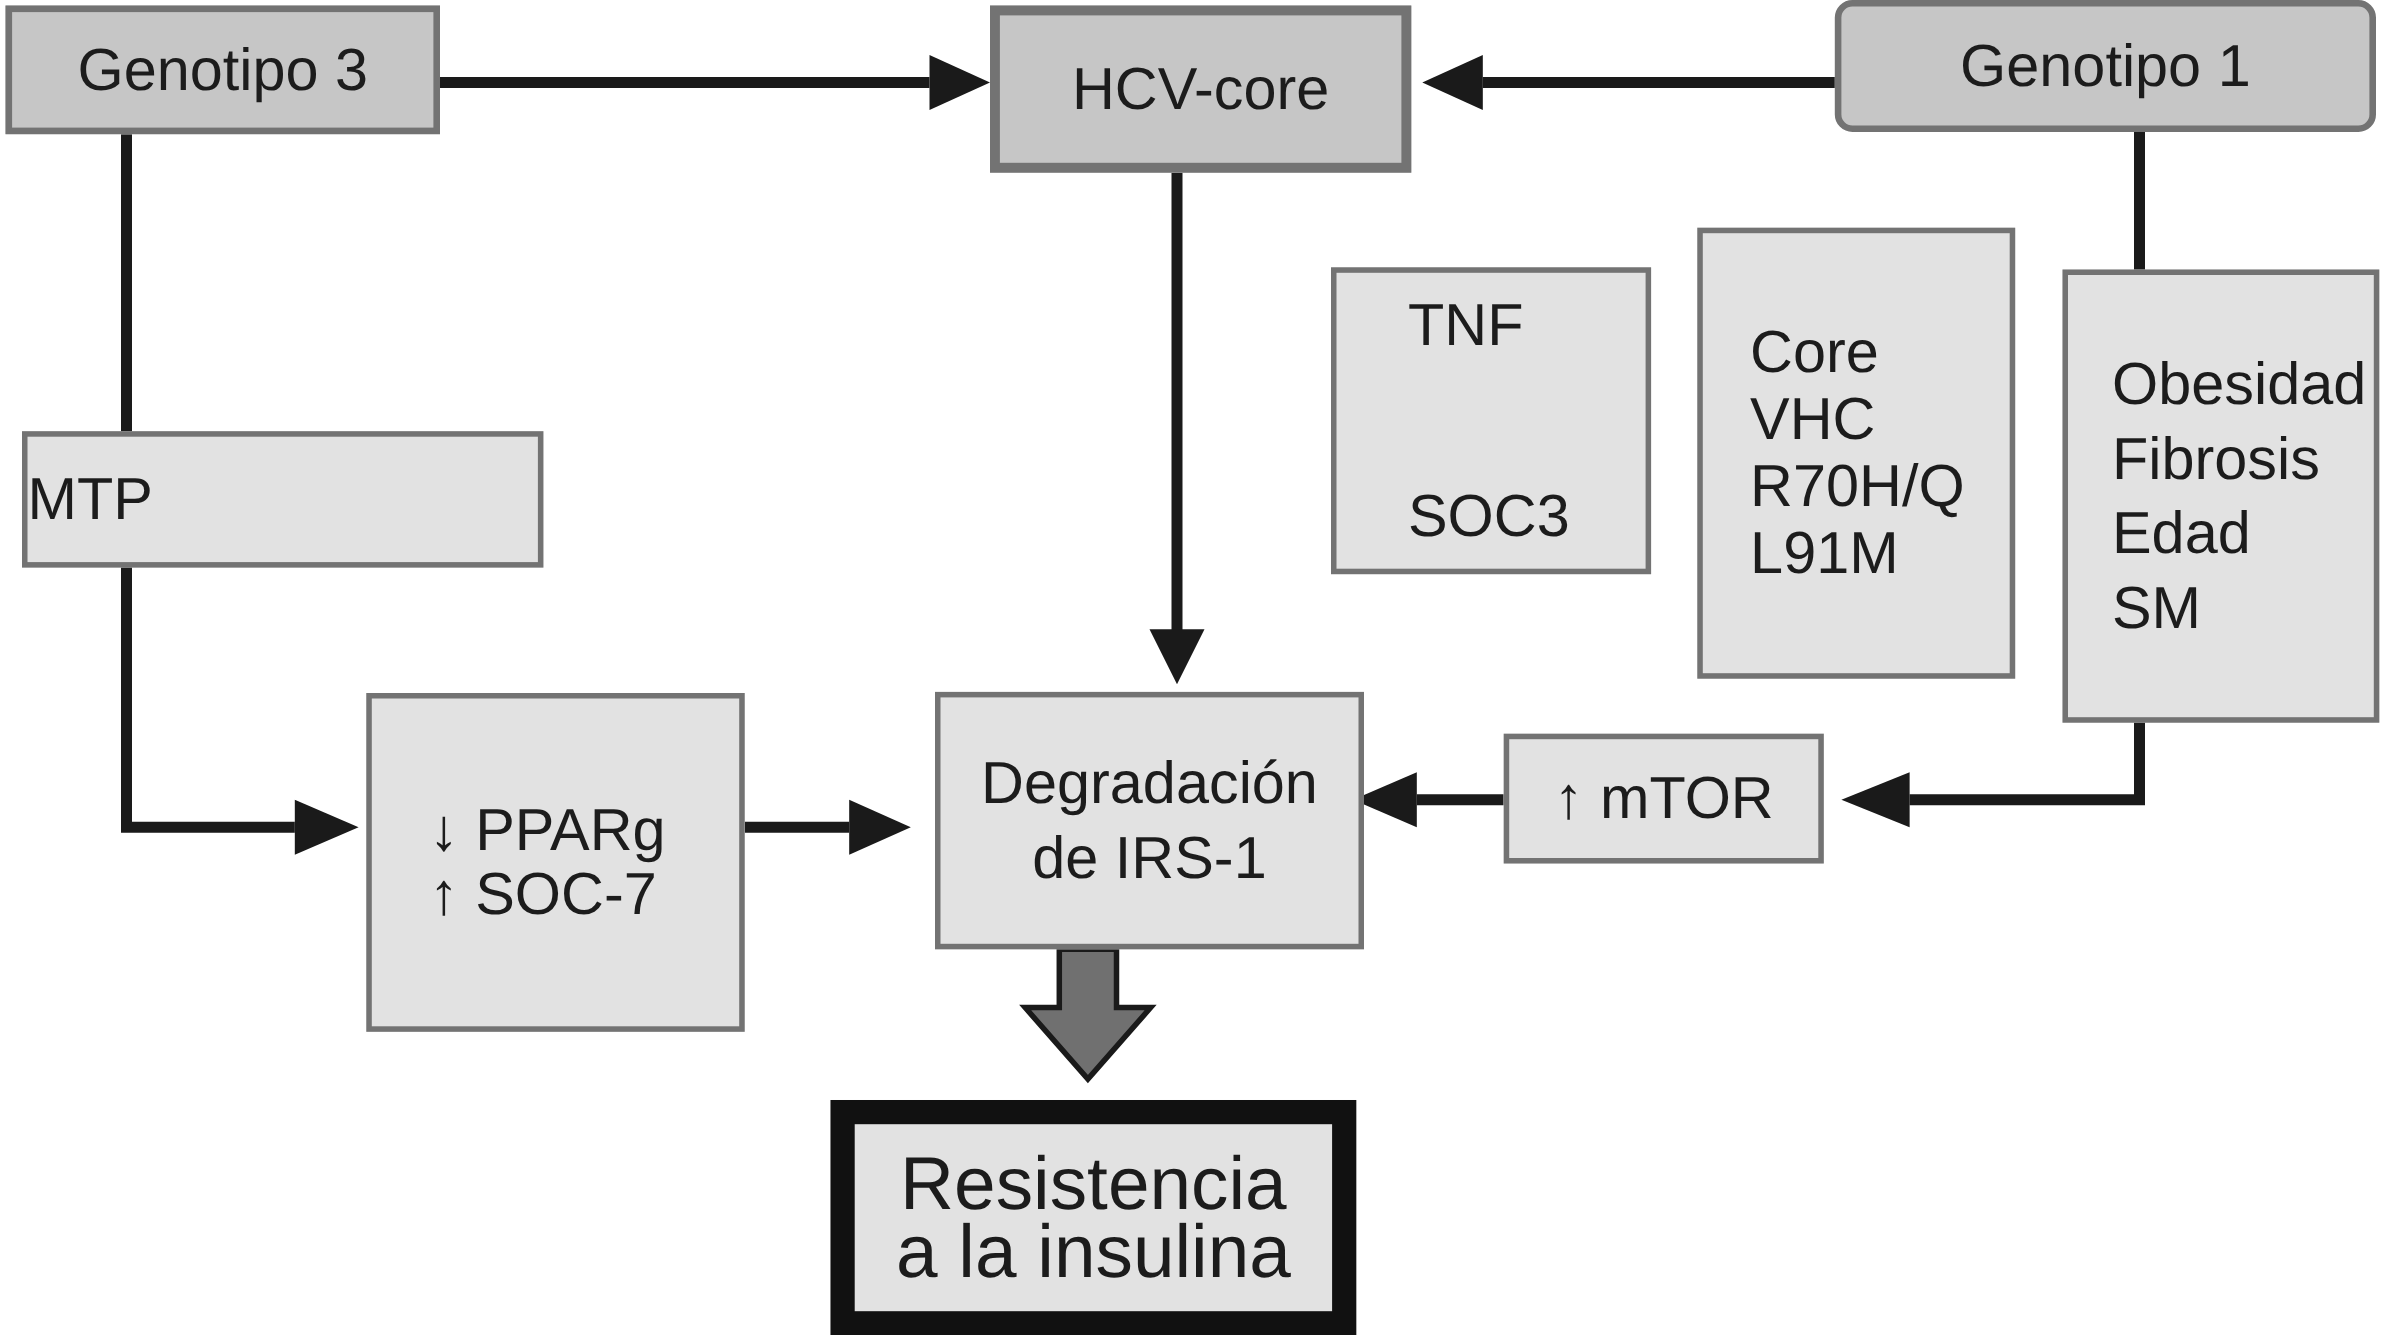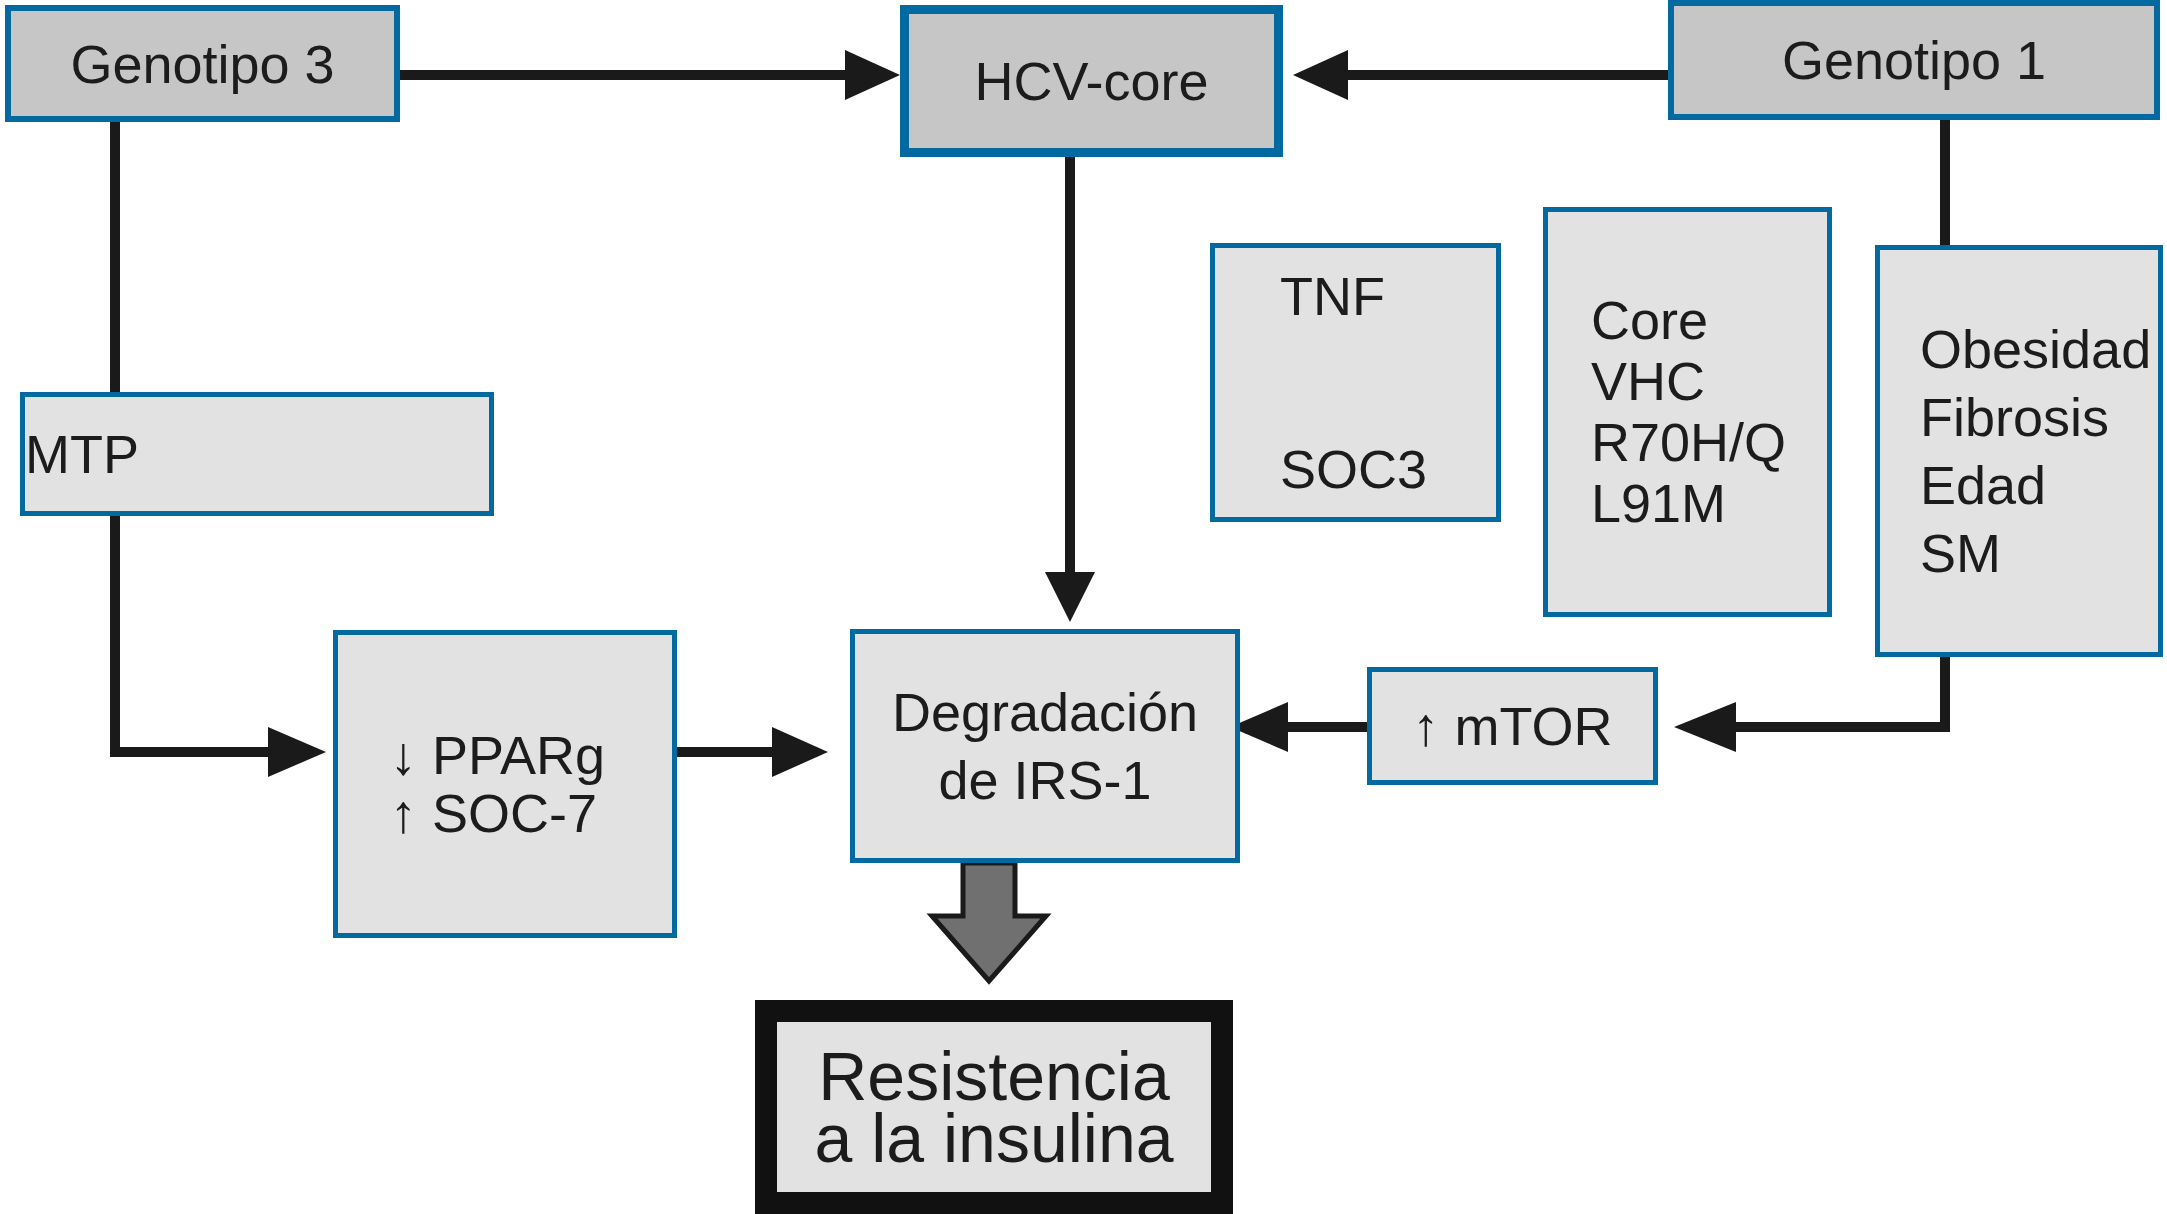--- a/index.html
+++ b/index.html
@@ -15,36 +15,36 @@
   .connector-layer {
     position: absolute;
     left: 0; top: 0;
     width: 2167px; height: 1214px;
     z-index: 1;
   }
   .box {
     position: absolute;
     box-sizing: border-box;
     background: #e2e2e2;
-    border: 5px solid #0369a1;
+    border: 5px solid #737373;
     display: flex;
     flex-direction: column;
     justify-content: center;
     font-size: 54px;
     line-height: 60px;
     z-index: 2;
     white-space: nowrap;
   }
   .box.dark { background: #c6c6c6; border-width: 6px; }
   .box.center { align-items: center; text-align: center; }
   .box.left { align-items: flex-start; text-align: left; }
 
   #node-genotipo3   { left: 5px;    top: 5px;    width: 395px; height: 117px; }
   #node-hcv-core    { left: 900px;  top: 5px;    width: 383px; height: 152px; border-width: 9px; }
-  #node-genotipo1   { left: 1668px; top: 0px;    width: 492px; height: 120px; }
+  #node-genotipo1   { left: 1668px; top: 0px;    width: 492px; height: 120px; border-radius: 16px; }
   #node-mtp         { left: 20px;   top: 392px;  width: 474px; height: 124px; }
   #node-tnf-soc3    { left: 1210px; top: 243px;  width: 291px; height: 279px; padding-left: 65px; row-gap: 113px; }
   #node-core-vhc    { left: 1543px; top: 207px;  width: 289px; height: 410px; padding-left: 43px; line-height: 61px; }
   #node-obesidad    { left: 1875px; top: 245px;  width: 288px; height: 412px; padding-left: 40px; line-height: 68px; }
   #node-pparg-soc7  { left: 333px;  top: 630px;  width: 344px; height: 308px; padding-left: 52px; line-height: 58px; }
   #node-degradacion { left: 830px;  top: 629px;  width: 390px; height: 234px; line-height: 68px; margin-left: 20px; }
   #node-mtor        { left: 1367px; top: 667px;  width: 291px; height: 118px; }
   #node-resistencia { left: 755px;  top: 1000px; width: 478px; height: 214px; border: 22px solid #111111; font-size: 68px; line-height: 62px; }
 </style>
 </head>

